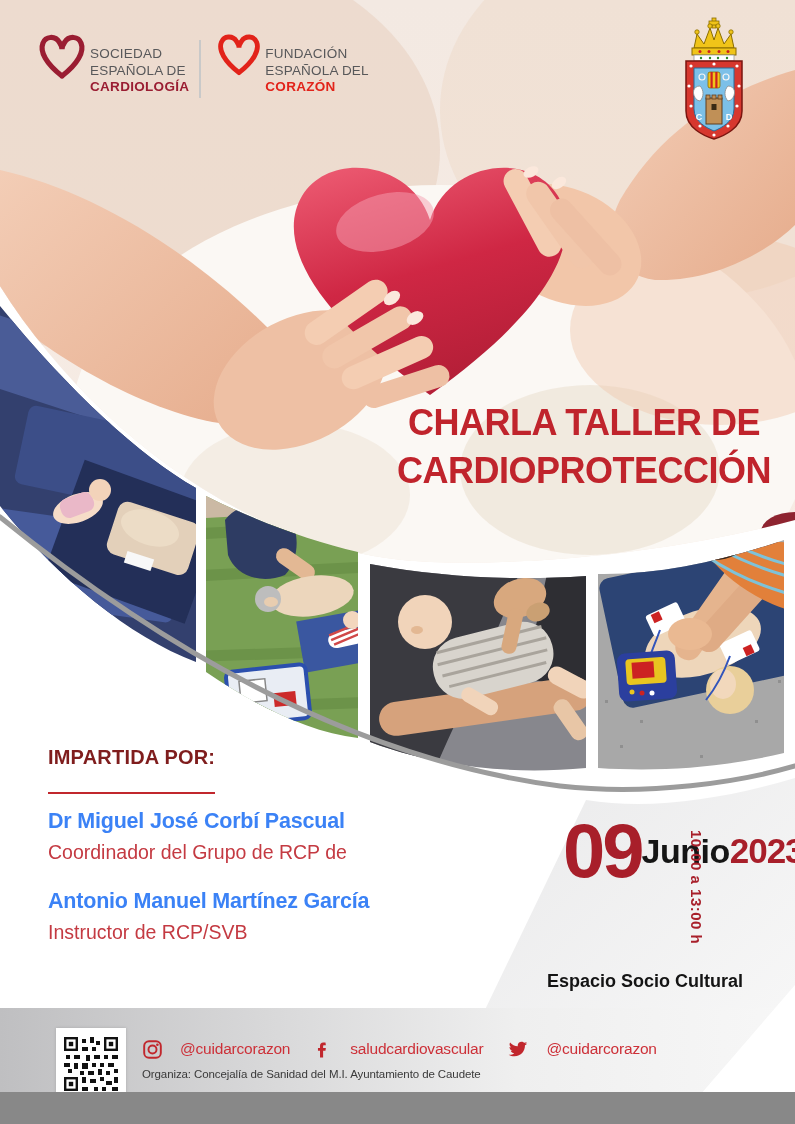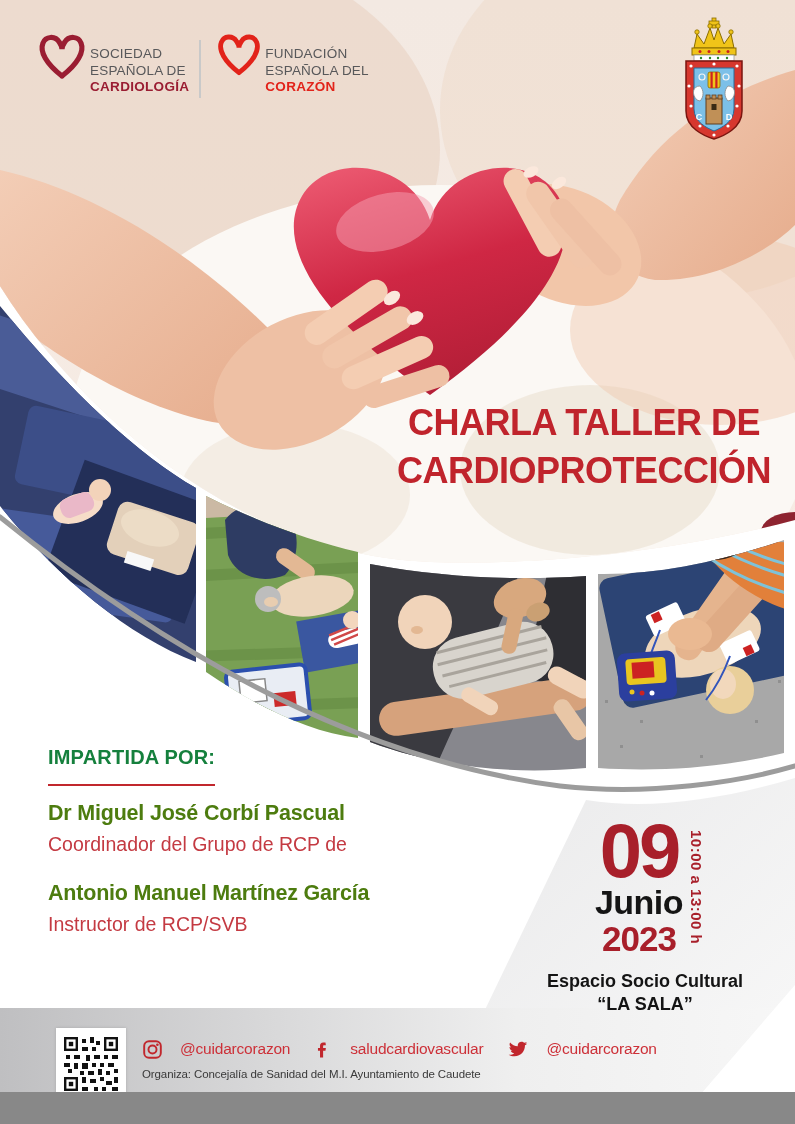--- a/index.html
+++ b/index.html
@@ -24,29 +24,29 @@
 
   
   .title{
     position:absolute;right:24px;top:399px;text-align:center;
     font-size:36px;font-weight:800;line-height:48px;color:#c0242c;letter-spacing:-.5px;
   }
 
   
   .speakers{position:absolute;left:48px;top:746px;width:420px;}
   .speakers .heading{
-    display:inline-block;font-size:20px;font-weight:800;color:#15803d;
-    letter-spacing:.2px;border-bottom:2.5px solid #c1272d;padding-bottom:15px;
+    display:inline-block;font-size:20px;font-weight:800;color:#7f1d1d;
+    letter-spacing:.2px;border-bottom:2.5px solid #c1272d;padding-bottom:23px;
   }
-  .speakers .name{margin-top:15px;font-size:21.5px;font-weight:bold;color:#4d7c0f;letter-spacing:-.2px;}
+  .speakers .name{margin-top:15px;font-size:21.5px;font-weight:bold;color:#3b82f6;letter-spacing:-.2px;}
   .speakers .role{margin-top:5px;font-size:19.5px;line-height:26px;color:#c43a42;}
   .speakers .name2{margin-top:24px;}
 
   
-  .date-col{position:absolute;left:563px;top:818px;width:152px;display:flex;flex-direction:column;align-items:center;}
+  .date-col{position:absolute;left:563px;top:818px;width:152px;display:flex;flex-direction:row;align-items:center;}
   .date-day{font-size:76px;font-weight:800;line-height:.88;color:#a81f2a;letter-spacing:-3px;}
   .date-month{font-size:34px;font-weight:800;color:#151515;letter-spacing:-.5px;line-height:1.05;}
   .date-year{font-size:35px;font-weight:800;color:#a81f2a;letter-spacing:-1px;line-height:1.05;}
   .date-time{
     position:absolute;left:688px;top:830px;height:145px;
     writing-mode:vertical-rl;font-size:15px;font-weight:bold;color:#a81f2a;letter-spacing:.5px;
   }
   .venue{position:absolute;left:515px;top:970px;width:260px;text-align:center;
     font-size:18px;font-weight:bold;color:#141414;line-height:23px;}
 
@@ -332,21 +332,20 @@
   </div>
 
   <div class="date-col">
     <div class="date-day">09</div>
     <div class="date-month">Junio</div>
     <div class="date-year">2023</div>
   </div>
   <div class="date-time">10:00 a 13:00 h</div>
   <div class="venue">
     <div>Espacio Socio Cultural</div>
-    <div>“LA SALA”</div>
   </div>
 
   <div class="qr-card">
     <svg width="58" height="58" viewBox="0 0 29 29">
       <rect x="0" y="0" width="29" height="29" fill="#ffffff"></rect>
       <g fill="#111111">
         <rect x="1" y="1" width="7" height="7"></rect>
           <rect x="21" y="1" width="7" height="7"></rect>
           <rect x="1" y="21" width="7" height="7"></rect>
         <rect x="10" y="2" width="2" height="2"></rect>

